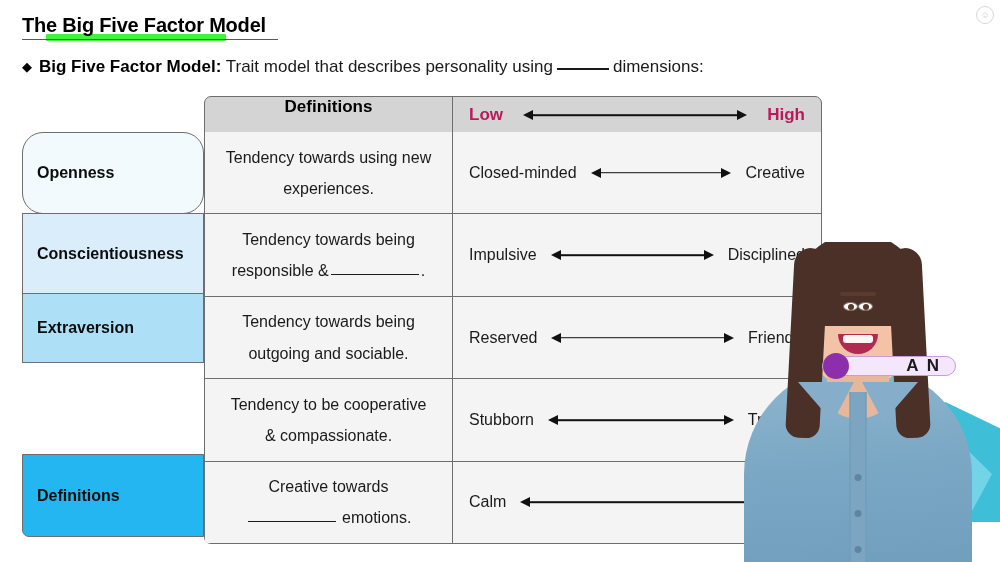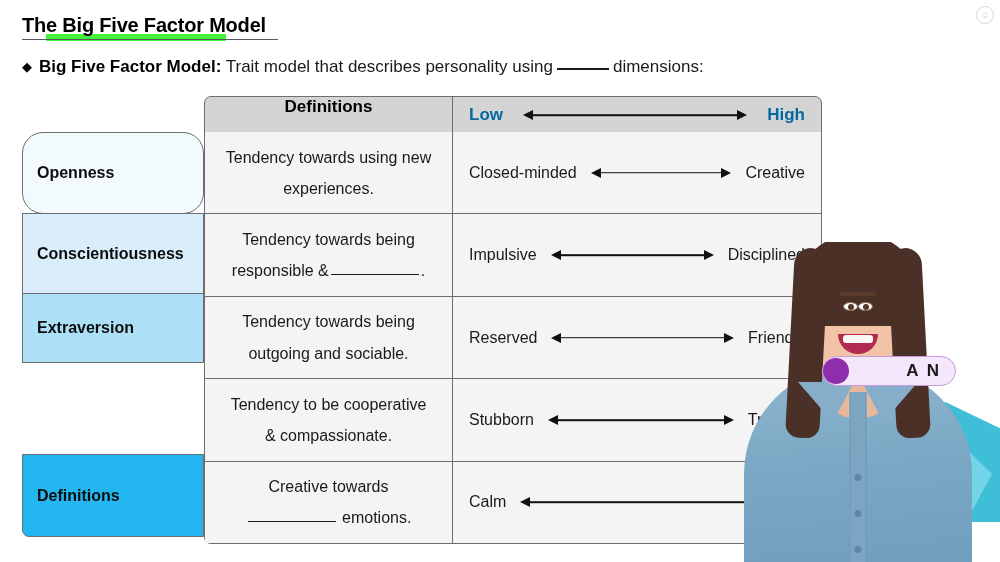--- a/index.html
+++ b/index.html
@@ -141,21 +141,21 @@
   }
   .hdr-scale {
     flex: 1;
     display: flex;
     align-items: center;
     padding: 16px 16px;
     box-sizing: border-box;
     gap: 20px;
     font-size: 17px;
     font-weight: bold;
-    color: #0369a1;
+    color: #be185d;
   }
 
   
   .darrow {
     flex: 1;
     position: relative;
     height: 12px;
     min-width: 20px;
   }
   .darrow .shaft {
@@ -388,21 +388,21 @@
     background: #fdf6f2;
     border-radius: 3px;
     transform: translateX(-50%);
   }
 
   
   .badge {
     position: absolute;
     left: 822px;
     top: 356px;
-    height: 30px;
+    height: 20px;
     min-width: 134px;
     background: #f4e6fb;
     border: 1.5px solid #c89ae0;
     border-radius: 17px;
     box-sizing: border-box;
     display: flex;
     align-items: center;
     padding-right: 14px;
   }
   .badge-dot {

